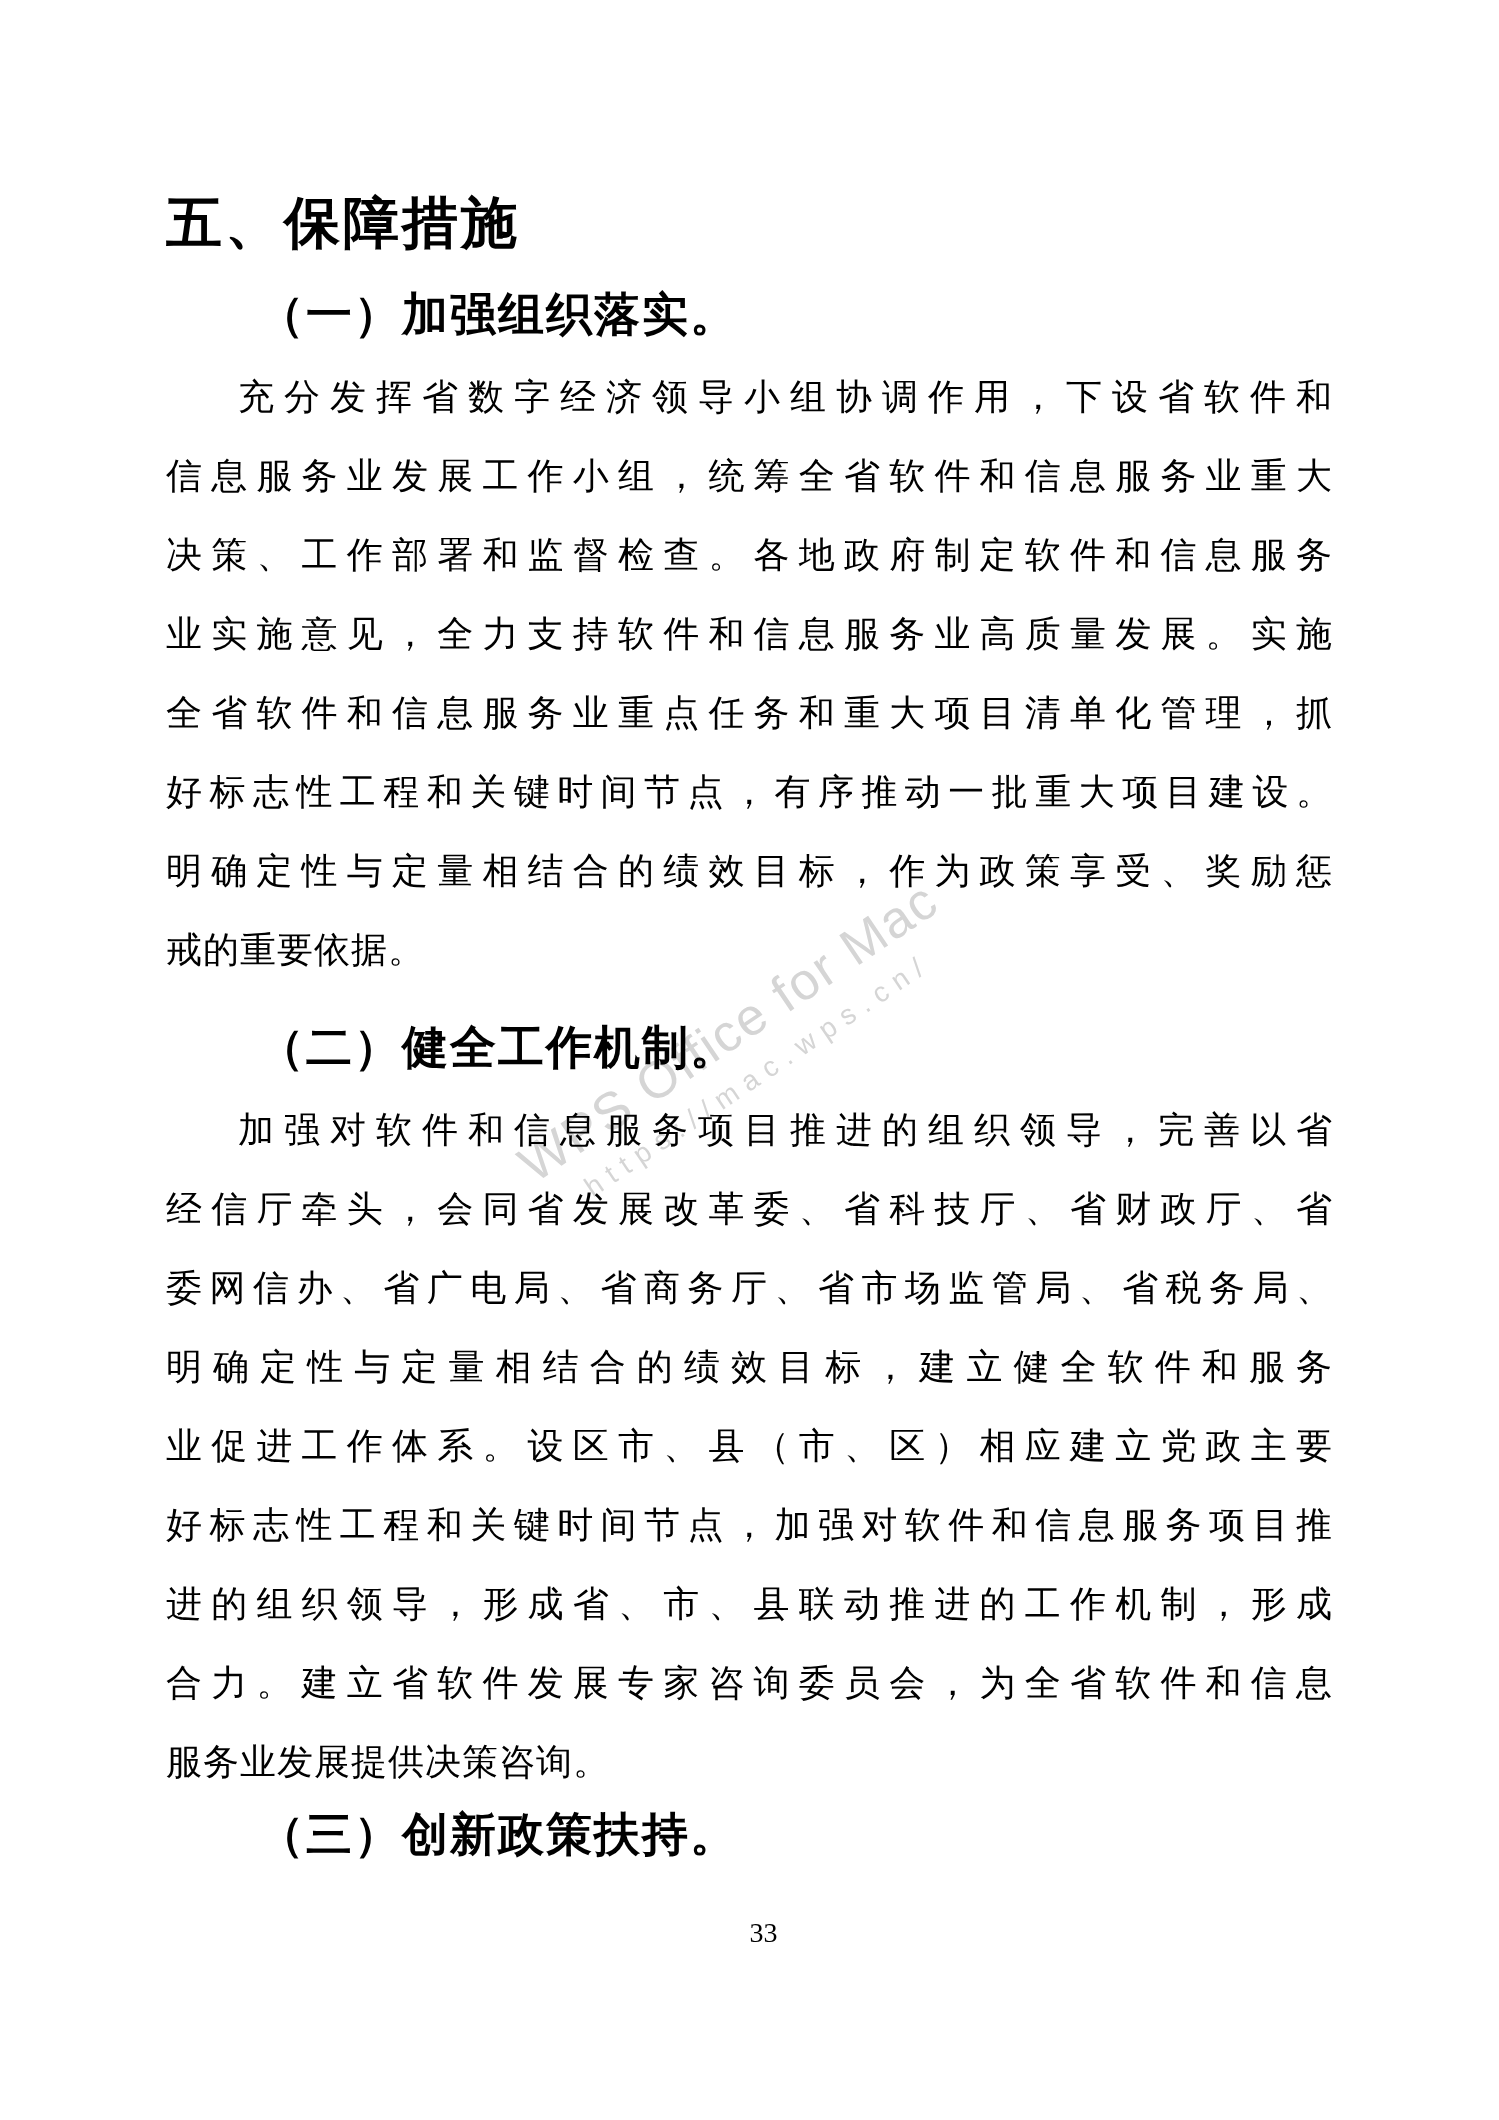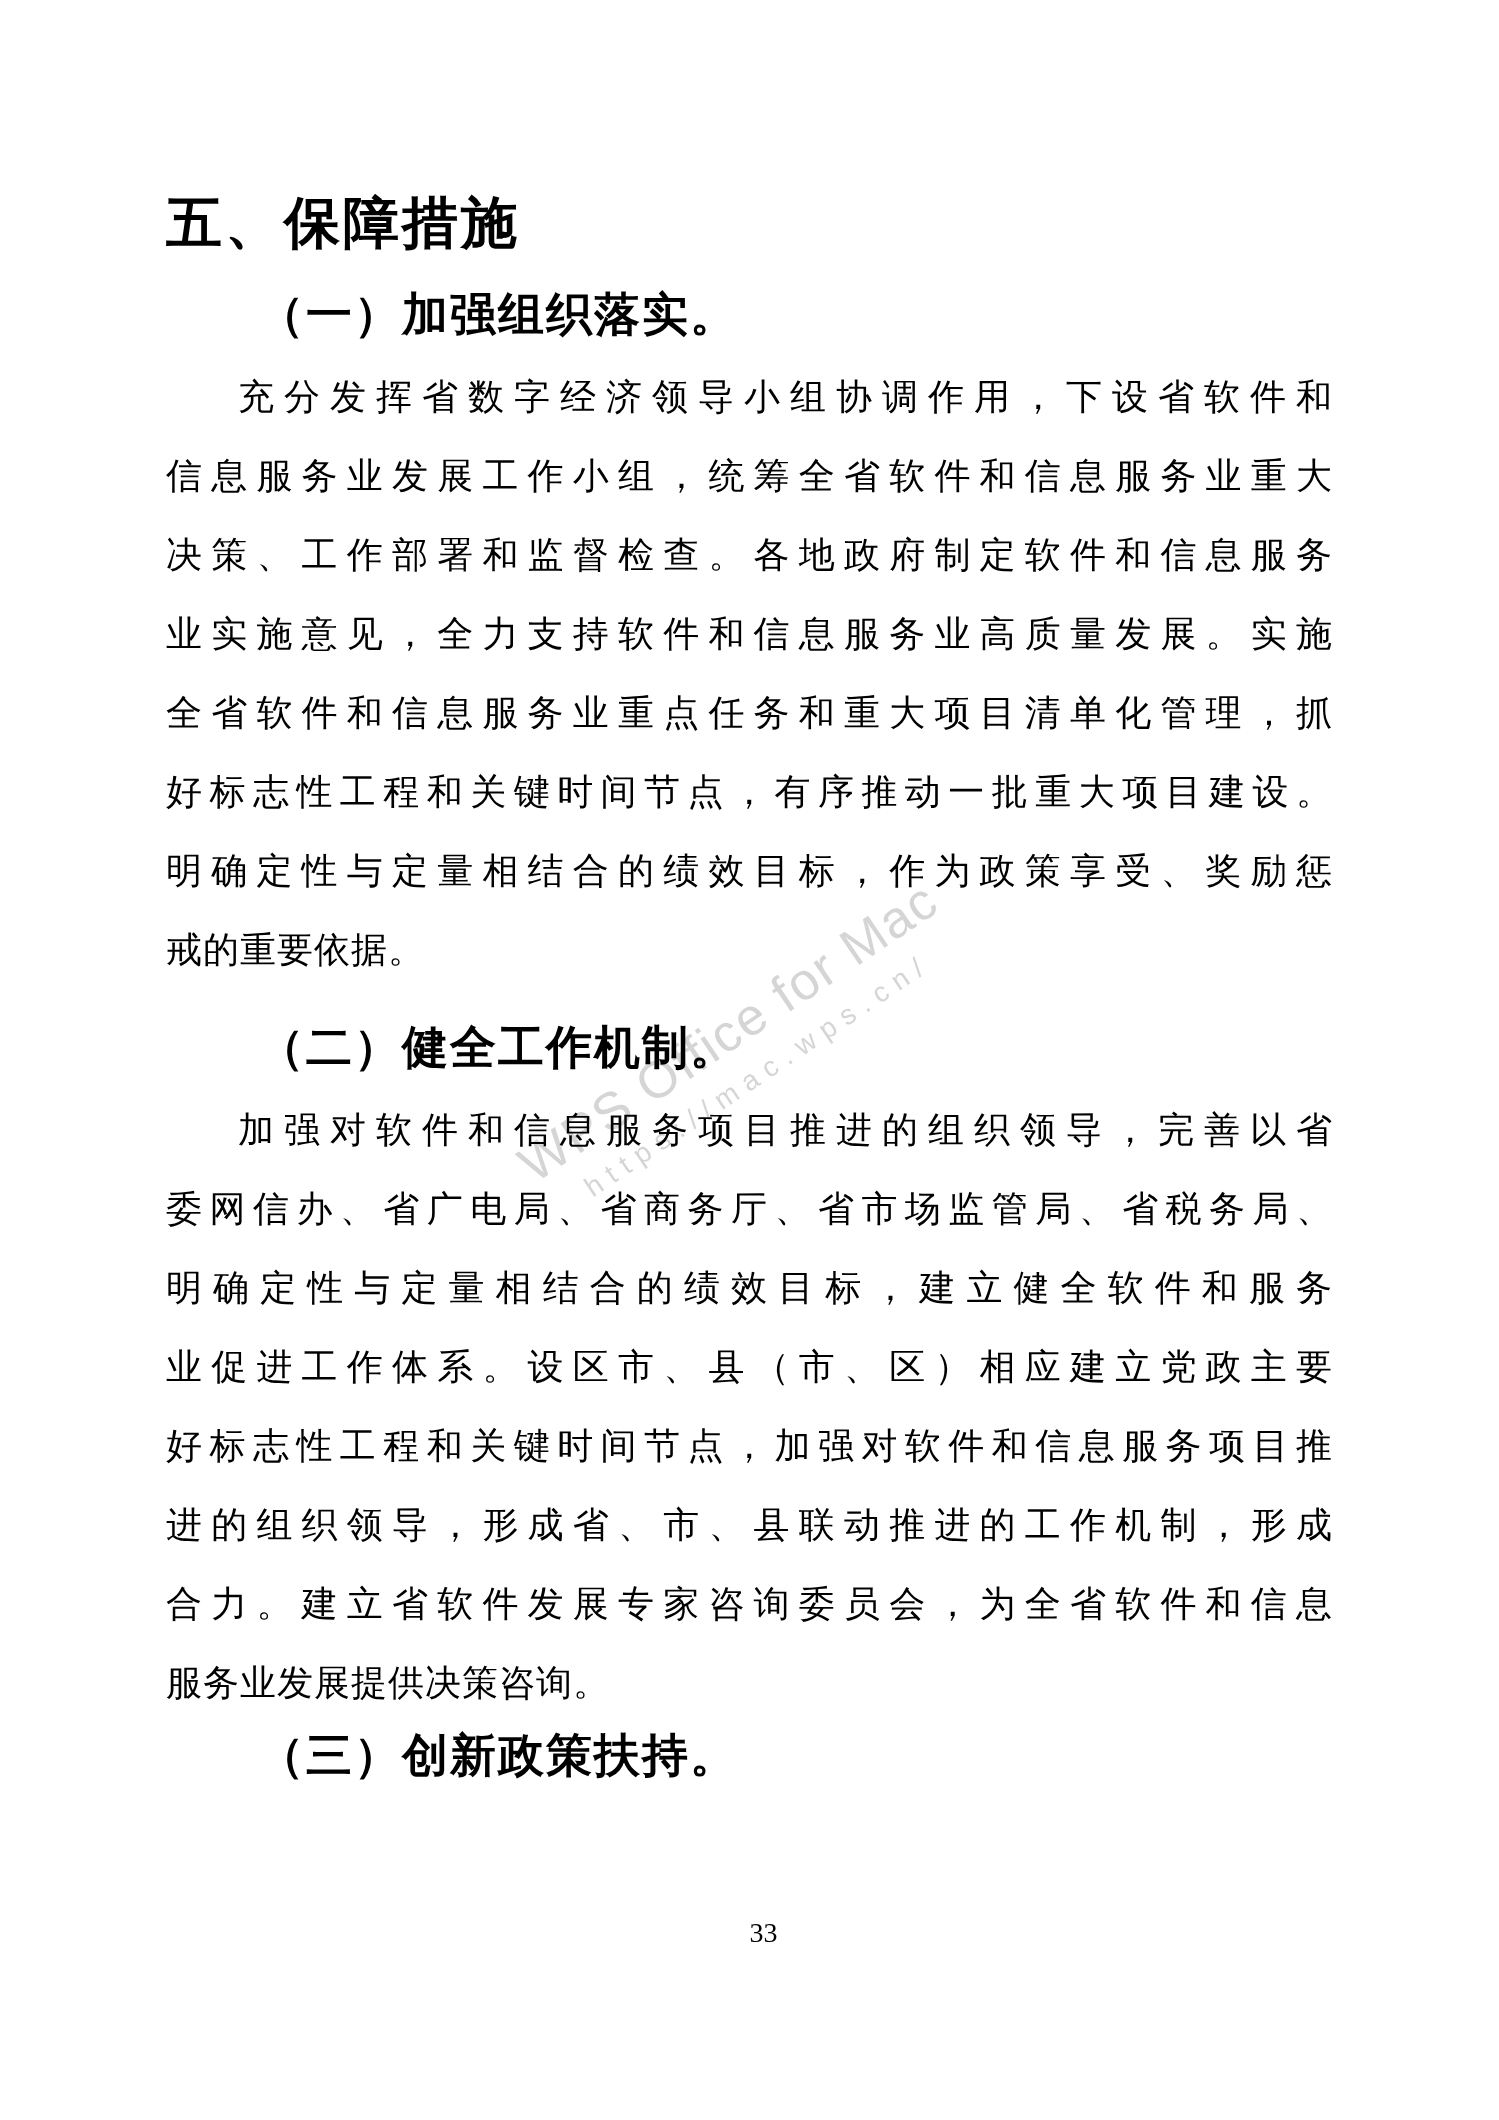--- a/index.html
+++ b/index.html
@@ -98,20 +98,21 @@
         <div class="line">业实施意见，全力支持软件和信息服务业高质量发展。实施</div>
         <div class="line">全省软件和信息服务业重点任务和重大项目清单化管理，抓</div>
         <div class="line">好标志性工程和关键时间节点，有序推动一批重大项目建设。</div>
         <div class="line">明确定性与定量相结合的绩效目标，作为政策享受、奖励惩</div>
         <div class="line last">戒的重要依据。</div>
       </div>
 
     <div class="sec-heading h2">（二）健全工作机制。</div>
     <div class="para">
         <div class="line first">加强对软件和信息服务项目推进的组织领导，完善以省</div>
+        <div class="line">经信厅牵头，会同省发展改革委、省科技厅、省财政厅、省</div>
         <div class="line">委网信办、省广电局、省商务厅、省市场监管局、省税务局、</div>
         <div class="line">明确定性与定量相结合的绩效目标，建立健全软件和服务</div>
         <div class="line">业促进工作体系。设区市、县（市、区）相应建立党政主要</div>
         <div class="line">好标志性工程和关键时间节点，加强对软件和信息服务项目推</div>
         <div class="line">进的组织领导，形成省、市、县联动推进的工作机制，形成</div>
         <div class="line">合力。建立省软件发展专家咨询委员会，为全省软件和信息</div>
         <div class="line last">服务业发展提供决策咨询。</div>
       </div>
 
     <div class="sec-heading h3">（三）创新政策扶持。</div>

